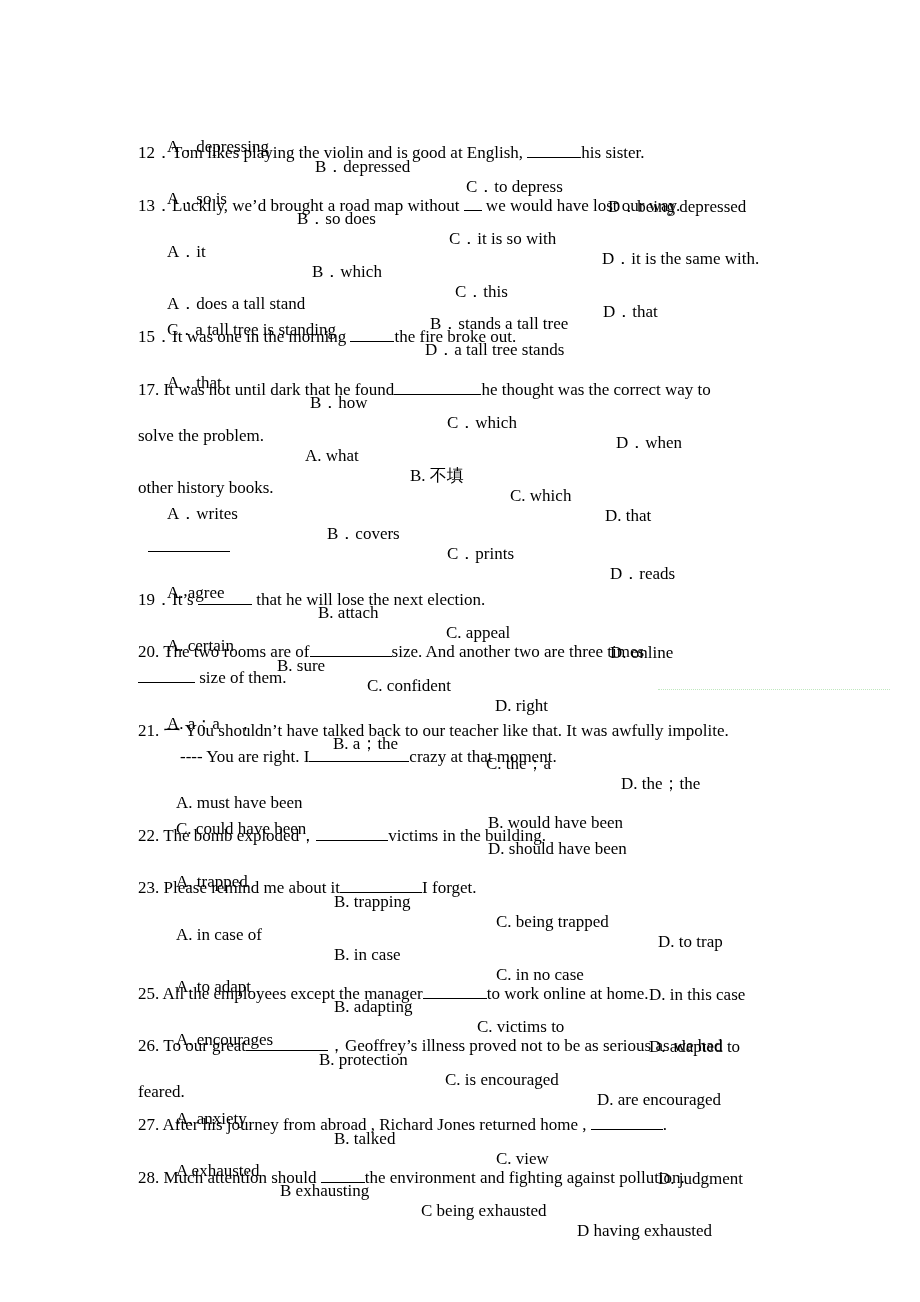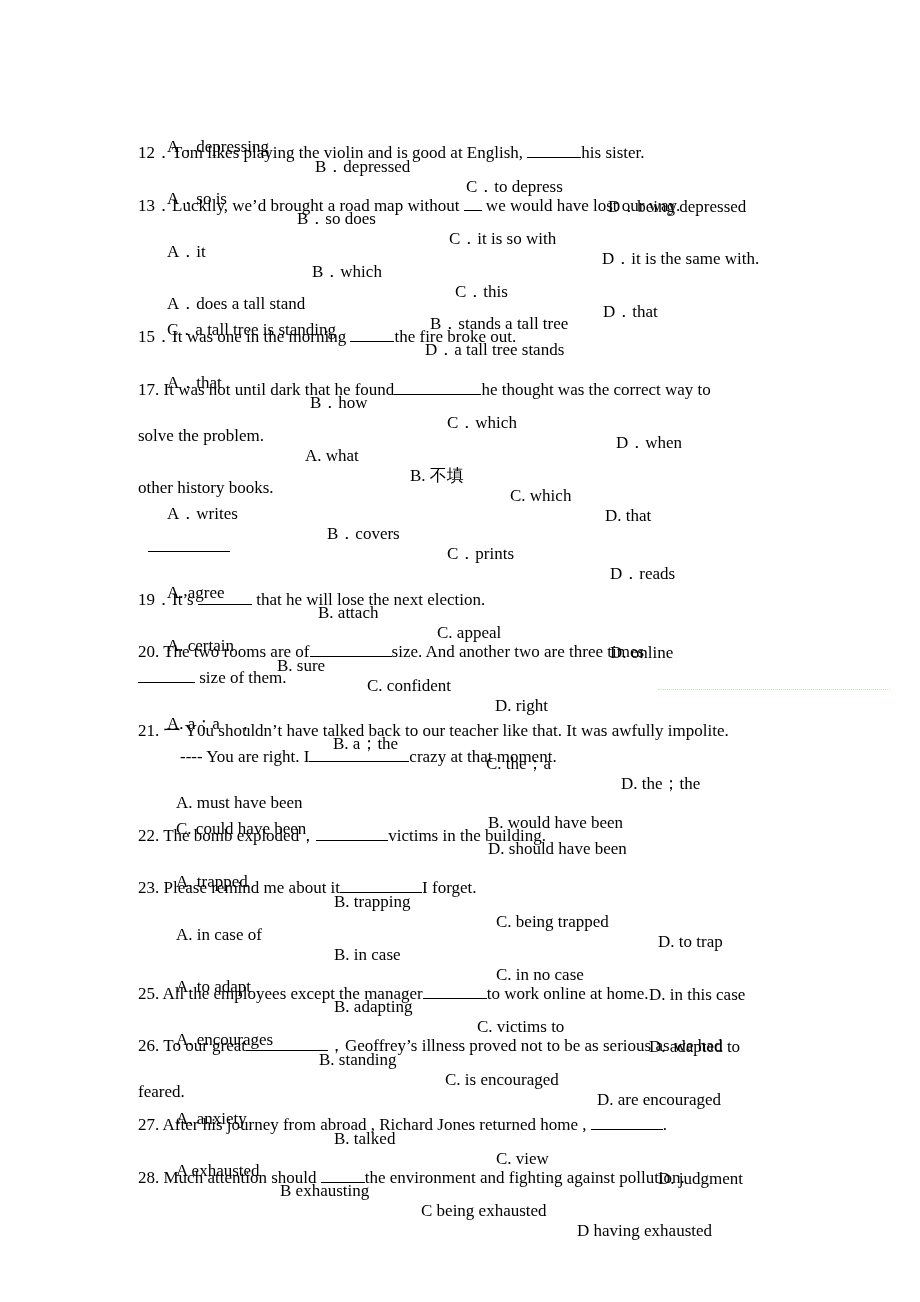--- a/index.html
+++ b/index.html
@@ -72,21 +72,21 @@
     <span class="opt" style="left:167px">A．writes</span>
     <span class="opt" style="left:327px">B．covers</span>
     <span class="opt" style="left:447px">C．prints</span>
     <span class="opt" style="left:610px">D．reads</span>
   </div>
 
   <div class="line" style="top:537px;left:148px"><span class="blank" style="width:82px"></span></div>
   <div class="line" style="top:563px">
     <span class="opt" style="left:167px">A. agree</span>
     <span class="opt" style="left:318px">B. attach</span>
-    <span class="opt" style="left:437px">C. appeal</span>
+    <span class="opt" style="left:446px">C. appeal</span>
     <span class="opt" style="left:610px">D. online</span>
   </div>
 
   <div class="line" style="top:590px;left:138px"><span>19．It’s </span><span class="blank" style="width:54px"></span><span> that he will lose the next election.</span></div>
   <div class="line" style="top:616px">
     <span class="opt" style="left:167px">A. certain</span>
     <span class="opt" style="left:277px">B. sure</span>
     <span class="opt" style="left:367px">C. confident</span>
     <span class="opt" style="left:495px">D. right</span>
   </div>
@@ -131,21 +131,21 @@
   <div class="line" style="top:957px">
     <span class="opt" style="left:176px">A. to adapt</span>
     <span class="opt" style="left:334px">B. adapting</span>
     <span class="opt" style="left:477px">C. victims to</span>
     <span class="opt" style="left:649px">D. adapted to</span>
   </div>
 
   <div class="line" style="top:984px;left:138px"><span>25. All the employees except the manager</span><span class="blank" style="width:64px"></span><span>to work online at home.</span></div>
   <div class="line" style="top:1010px">
     <span class="opt" style="left:176px">A. encourages</span>
-    <span class="opt" style="left:319px">B. standing</span>
+    <span class="opt" style="left:319px">B. protection</span>
     <span class="opt" style="left:445px">C. is encouraged</span>
     <span class="opt" style="left:597px">D. are encouraged</span>
   </div>
 
   <div class="line" style="top:1036px;left:138px"><span>26. To our great</span><span class="blank" style="width:82px"></span><span>，Geoffrey’s illness proved not to be as serious as we had</span></div>
   <div class="line" style="top:1062px">
     <span class="opt" style="left:138px">feared.</span>
   </div>
   <div class="line" style="top:1089px">
     <span class="opt" style="left:176px">A. anxiety</span>

